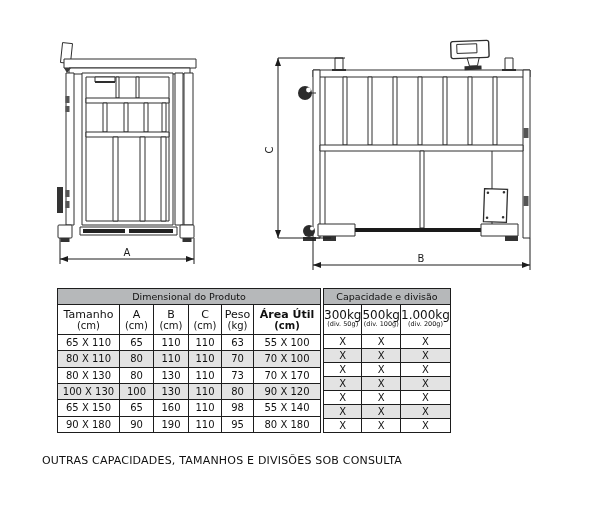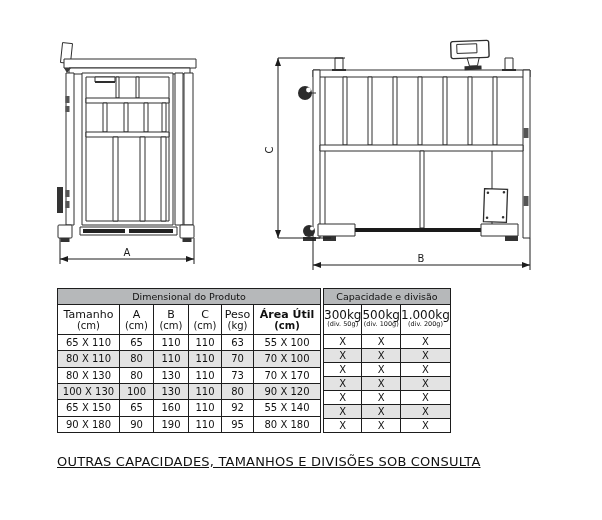--- a/index.html
+++ b/index.html
@@ -18,21 +18,21 @@
   tr.colrow th{height:29px;background:#fff;font-weight:400;}
   .t1{font-size:11px;line-height:12px;font-weight:400;}
   .s1{font-size:10px;line-height:9px;font-weight:400;}
   th.bold .t1,th.bold .s1{font-weight:700;}
   th.cap .t1{font-size:12px;line-height:9px;}
   th.cap .s1{font-size:6.5px;line-height:8px;}
   tbody td{height:13px;font-size:10px;line-height:11px;}
   tr.alt td{background:var(--row-alt-fill,#e3e3e3);}
 
   .note{
-    position:absolute;left:57px;top:454px;font-size:13px;letter-spacing:.2px;color:#111;text-decoration:underline;
+    position:absolute;left:42px;top:454px;font-size:11px;letter-spacing:.2px;color:#111;
   }
 </style>
 </head>
 <body>
 
 <div class="canvas">
 
   <svg class="drawing" style="left:52px;top:38px;" width="152" height="232" viewBox="0 0 152 232">
     <defs>
       <marker id="fvE" markerWidth="9" markerHeight="8" refX="8" refY="3" orient="auto" markerUnits="userSpaceOnUse">
@@ -261,21 +261,21 @@
             <td>130</td>
             <td>110</td>
             <td>80</td>
             <td>90 X 120</td>
           </tr>
           <tr>
             <td>65 X 150</td>
             <td>65</td>
             <td>160</td>
             <td>110</td>
-            <td>92</td>
+            <td>98</td>
             <td>55 X 140</td>
           </tr>
           <tr>
             <td>90 X 180</td>
             <td>90</td>
             <td>190</td>
             <td>110</td>
             <td>95</td>
             <td>80 X 180</td>
           </tr>

